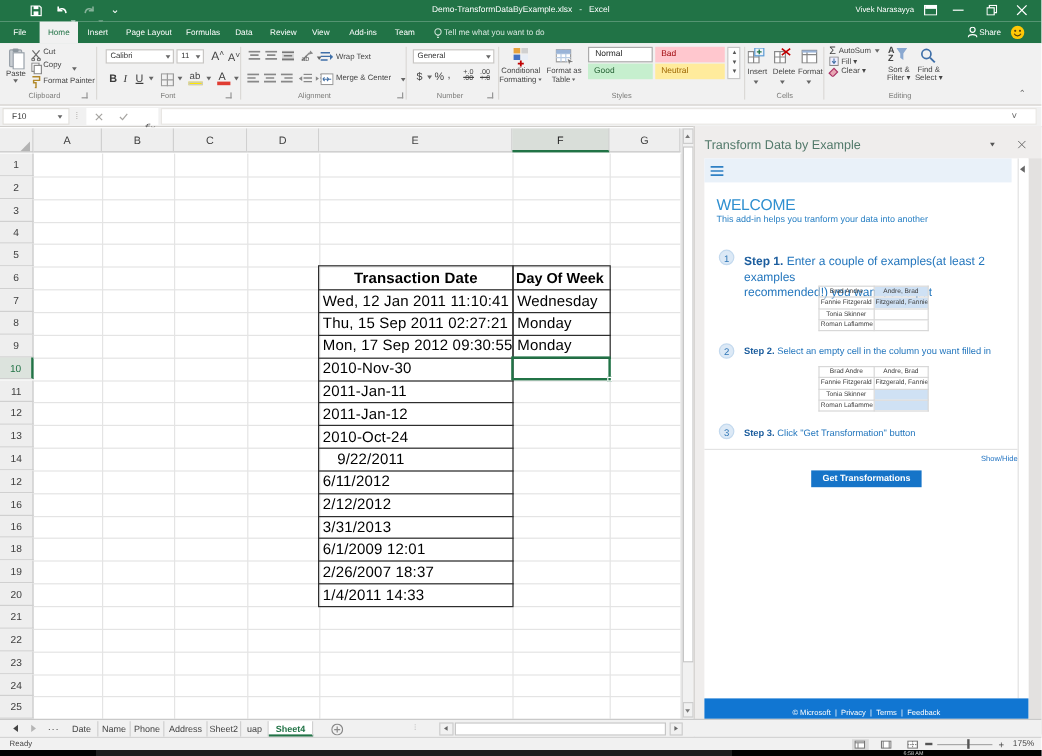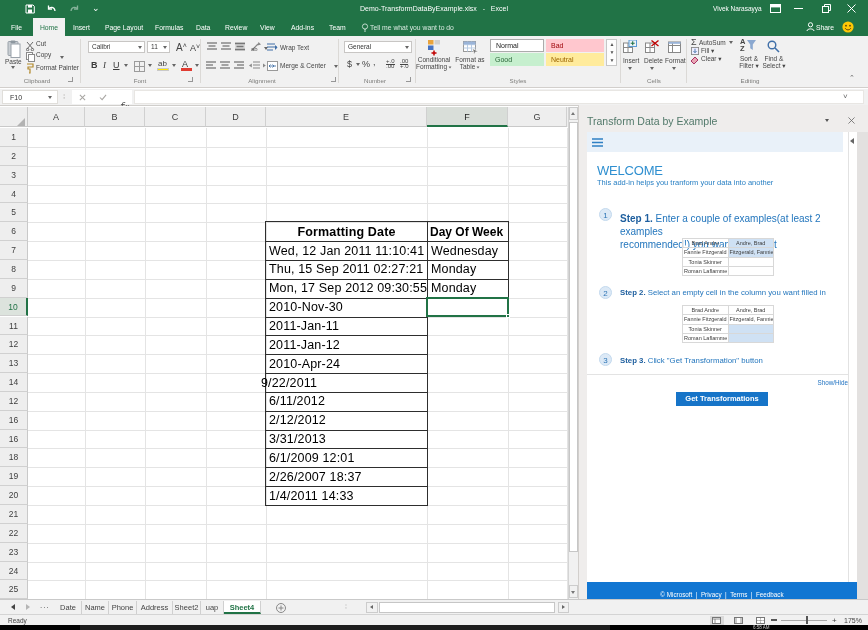--- a/index.html
+++ b/index.html
@@ -389,29 +389,29 @@
   <div class="abs" style="left:265px;top:210.50px;width:163px;height:1px;background:#2e2e2e"></div>
   <div class="abs" style="left:265px;top:229.35px;width:163px;height:1px;background:#2e2e2e"></div>
   <div class="abs" style="left:265px;top:248.20px;width:163px;height:1px;background:#2e2e2e"></div>
   <div class="abs" style="left:265px;top:267.05px;width:163px;height:1px;background:#2e2e2e"></div>
   <div class="abs" style="left:265px;top:285.90px;width:163px;height:1px;background:#2e2e2e"></div>
   <div class="abs" style="left:265px;top:304.75px;width:163px;height:1px;background:#2e2e2e"></div>
   <div class="abs" style="left:265px;top:323.60px;width:163px;height:1px;background:#2e2e2e"></div>
   <div class="abs" style="left:265px;top:342.45px;width:163px;height:1px;background:#2e2e2e"></div>
   <div class="abs" style="left:265px;top:361.30px;width:163px;height:1px;background:#2e2e2e"></div>
   <div class="abs" style="left:265px;top:380.15px;width:163px;height:1px;background:#2e2e2e"></div>
-  <div class="cell" style="left:266px;top:117.75px;width:161px;text-align:center;font-weight:bold">Formatting Date</div>
+  <div class="cell" style="left:266px;top:117.75px;width:161px;text-align:center;font-weight:bold">Transaction Date</div>
   <div class="cell" style="left:269px;top:136.60px">Wed, 12 Jan 2011 11:10:41</div>
   <div class="cell" style="left:269px;top:155.45px">Thu, 15 Sep 2011 02:27:21</div>
   <div class="cell" style="left:269px;top:174.30px">Mon, 17 Sep 2012 09:30:55</div>
   <div class="cell" style="left:269px;top:193.15px">2010-Nov-30</div>
   <div class="cell" style="left:269px;top:212.00px">2011-Jan-11</div>
   <div class="cell" style="left:269px;top:230.85px">2011-Jan-12</div>
-  <div class="cell" style="left:269px;top:249.70px">2010-Apr-24</div>
-  <div class="cell" style="left:261px;top:268.55px">9/22/2011</div>
+  <div class="cell" style="left:269px;top:249.70px">2010-Oct-24</div>
+  <div class="cell" style="left:281px;top:268.55px">9/22/2011</div>
   <div class="cell" style="left:269px;top:287.40px">6/11/2012</div>
   <div class="cell" style="left:269px;top:306.25px">2/12/2012</div>
   <div class="cell" style="left:269px;top:325.10px">3/31/2013</div>
   <div class="cell" style="left:269px;top:343.95px">6/1/2009 12:01</div>
   <div class="cell" style="left:269px;top:362.80px">2/26/2007 18:37</div>
   <div class="cell" style="left:269px;top:381.65px">1/4/2011 14:33</div>
   <div class="cell" style="left:430px;top:118.25px;font-weight:bold;font-size:12px;letter-spacing:0">Day Of Week</div>
   <div class="cell" style="left:431px;top:136.60px;">Wednesday</div>
   <div class="cell" style="left:431px;top:155.45px;">Monday</div>
   <div class="cell" style="left:431px;top:174.30px;">Monday</div>

